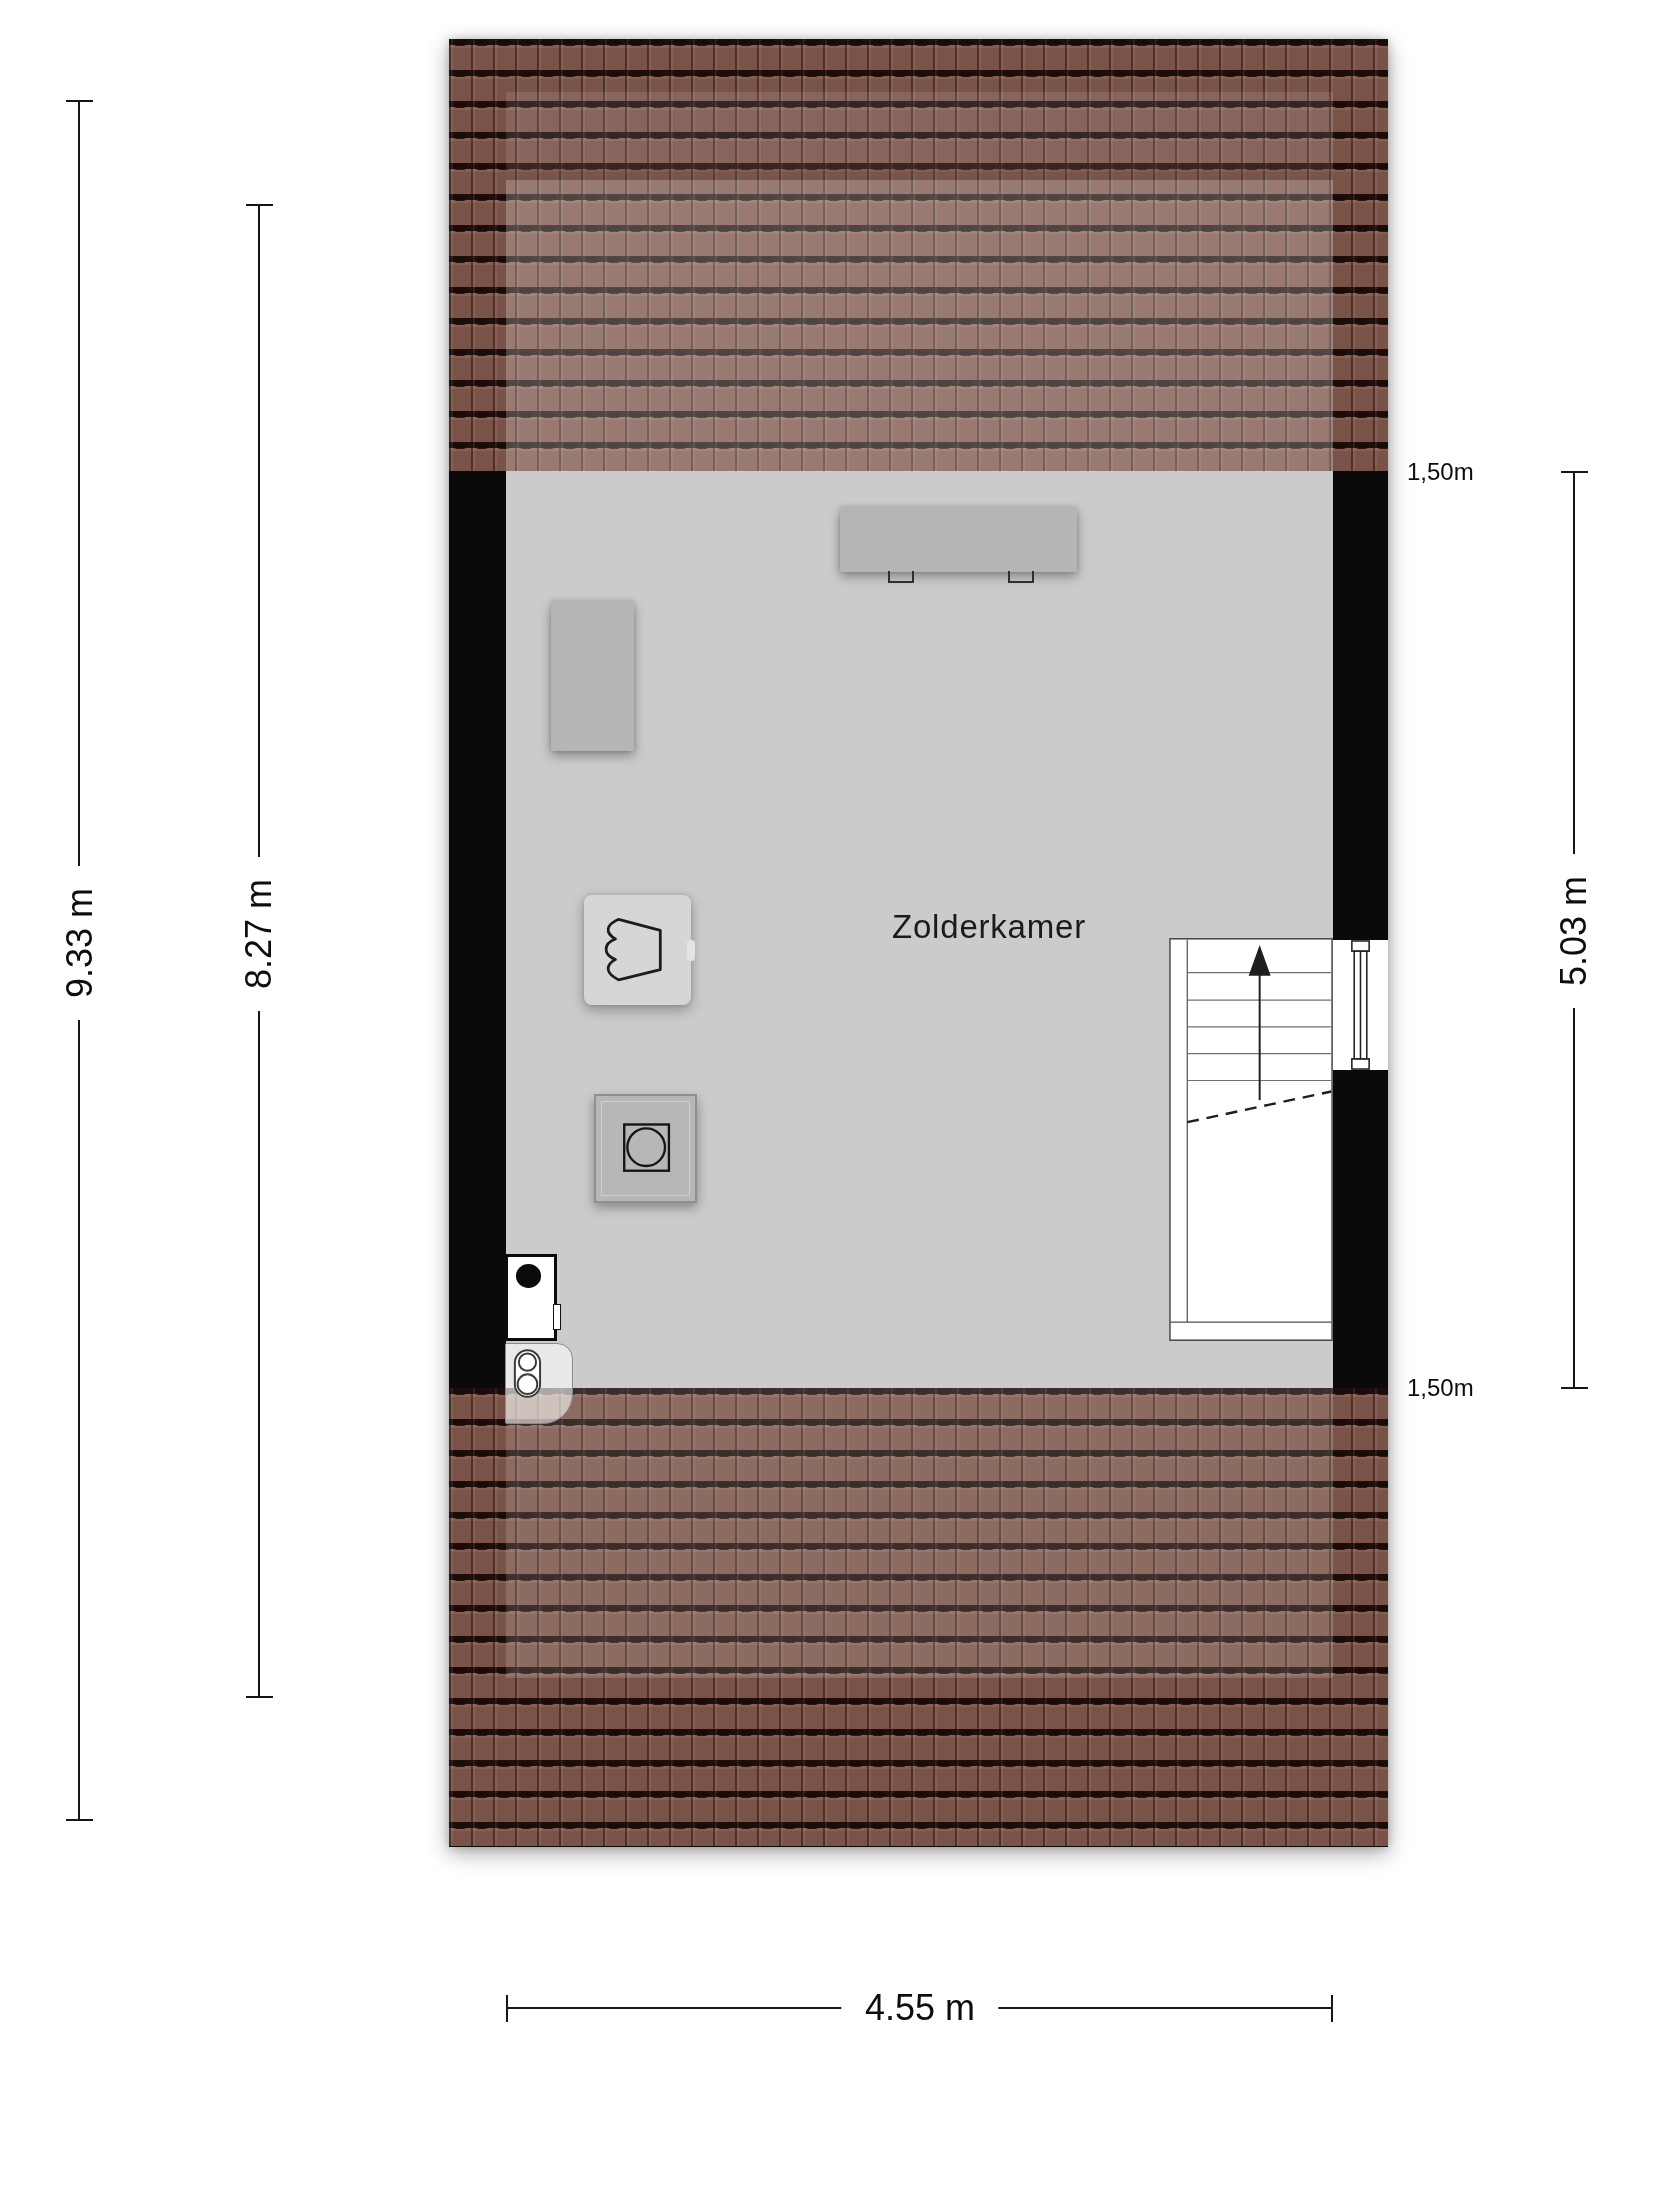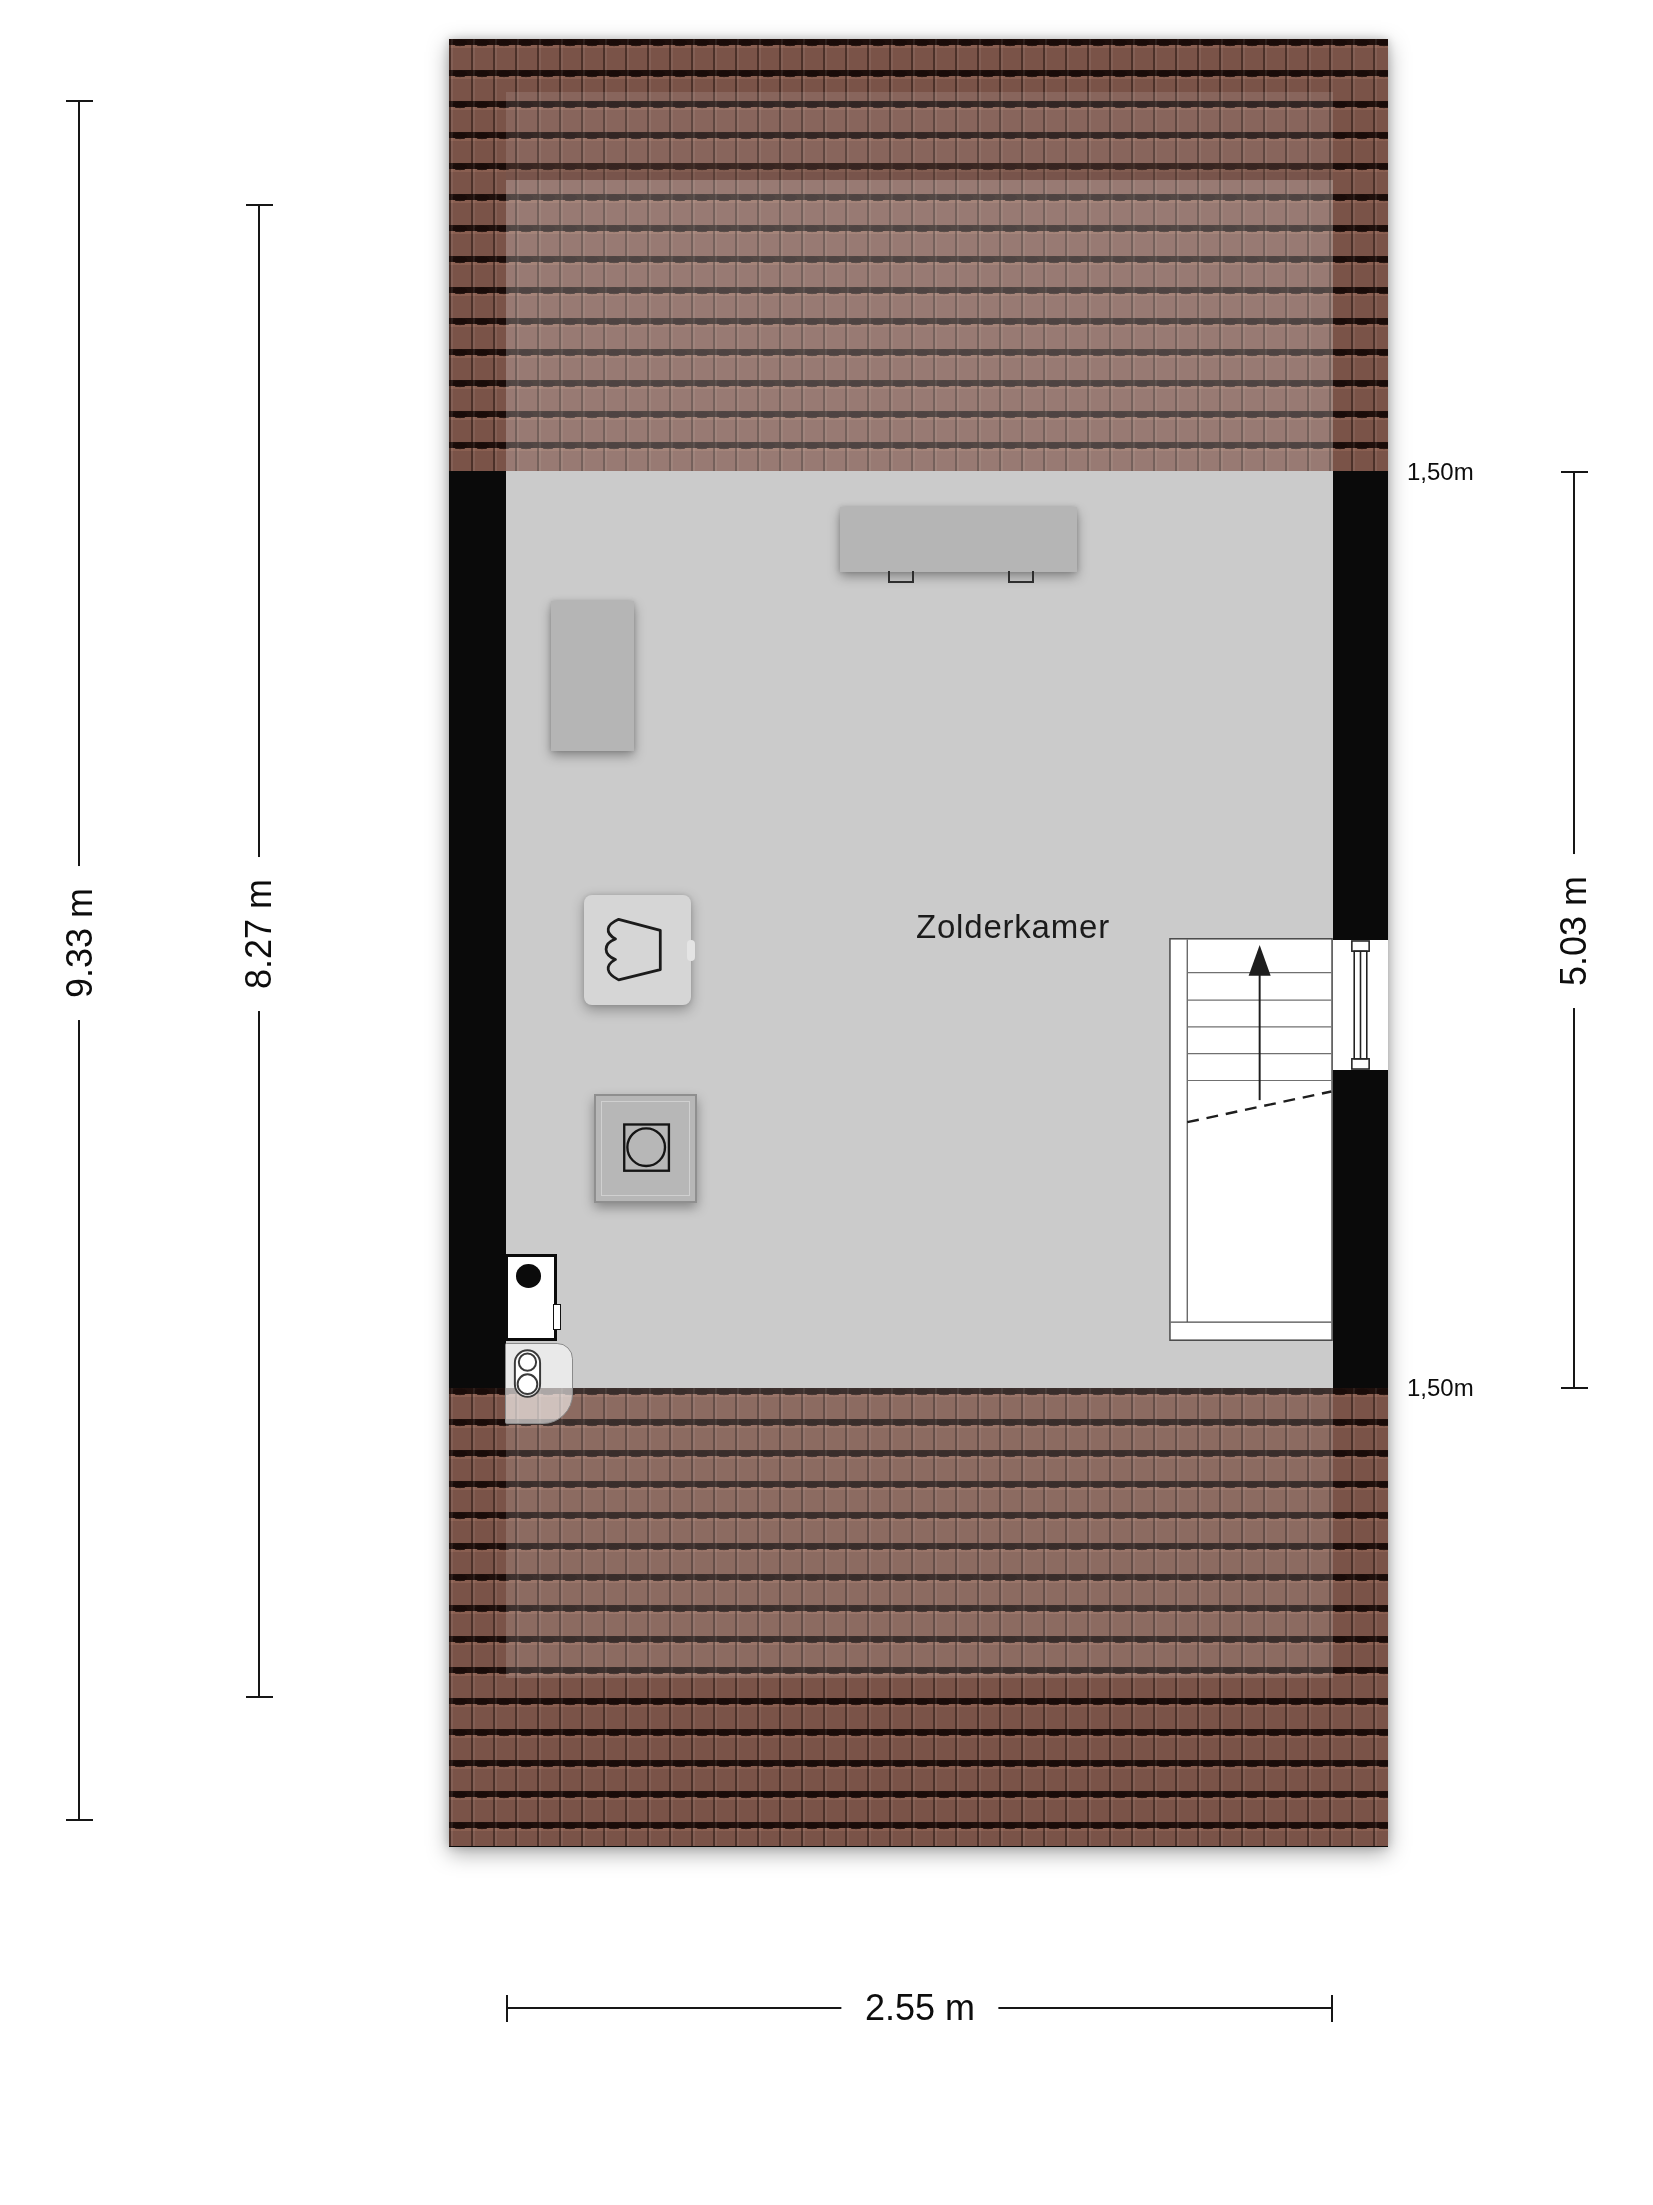--- a/index.html
+++ b/index.html
@@ -103,21 +103,21 @@
     <div class="abs tiles" style="left:0;top:1349px;width:939px;height:458px;">
       <div class="abs roof-lighter" style="left:57px;top:0;width:827px;height:290px;"></div>
     </div>
 
     <div id="room-strip" class="abs">
       <div id="floor" class="abs"></div>
       <div class="abs" style="left:0;top:0;width:57px;height:917px;"></div>
       <div class="abs" style="left:884px;top:0;width:55px;height:917px;"></div>
     </div>
 
-    <div class="abs room-label" style="left:564px;top:888px;">Zolderkamer</div>
+    <div class="abs room-label" style="left:540px;top:888px;">Zolderkamer</div>
 
     <div class="abs furn" style="left:391px;top:468px;width:237px;height:65px;"></div>
     <div class="abs bracket" style="left:439px;top:532px;width:22px;height:9.5px;"></div>
     <div class="abs bracket" style="left:559px;top:532px;width:22px;height:9.5px;"></div>
 
     <div class="abs furn" style="left:102px;top:562px;width:83px;height:150px;"></div>
 
     <div class="abs chair" style="left:135px;top:856px;width:107px;height:110px;">
       <svg width="107" height="110" viewBox="0 0 136 140">
         <path d="M97 45 L44 31 C28 38 26 48 40 56 C24 62 24 76 40 82 C26 90 28 100 44 108 L97 95 Z" fill="none" stroke="#1c1c1c" stroke-width="3.5" stroke-linejoin="round"></path>
@@ -183,19 +183,19 @@
   <div class="abs dim-label-v" style="left:259px;top:934px;">8.27 m</div>
 
   <div class="abs dim-line" style="left:1573px;top:472px;width:2.4px;height:916px;"></div>
   <div class="abs dim-tick" style="left:1561px;top:471px;width:27px;height:2.4px;"></div>
   <div class="abs dim-tick" style="left:1561px;top:1387px;width:27px;height:2.4px;"></div>
   <div class="abs dim-label-v" style="left:1574px;top:931px;">5.03 m</div>
 
   <div class="abs dim-line" style="left:507px;top:2007px;width:825px;height:2.4px;"></div>
   <div class="abs dim-tick" style="left:506px;top:1995px;width:2.4px;height:27px;"></div>
   <div class="abs dim-tick" style="left:1331px;top:1995px;width:2.4px;height:27px;"></div>
-  <div class="abs dim-label-h" style="left:920px;top:2008px;">2.55 m</div>
+  <div class="abs dim-label-h" style="left:920px;top:2008px;">4.55 m</div>
 
   <div class="abs knee-label" style="left:1407px;top:458px;">1,50m</div>
   <div class="abs knee-label" style="left:1407px;top:1374px;">1,50m</div>
 
 </div>
 
 
 </body></html>

